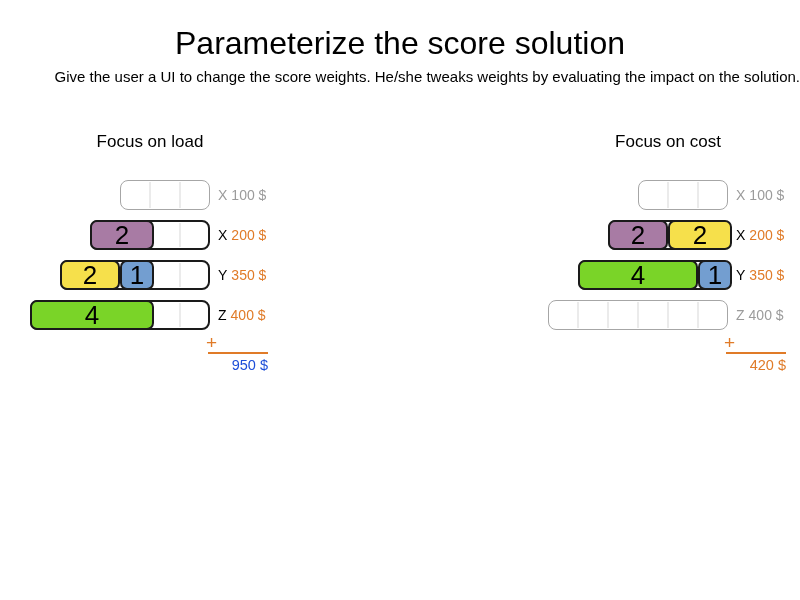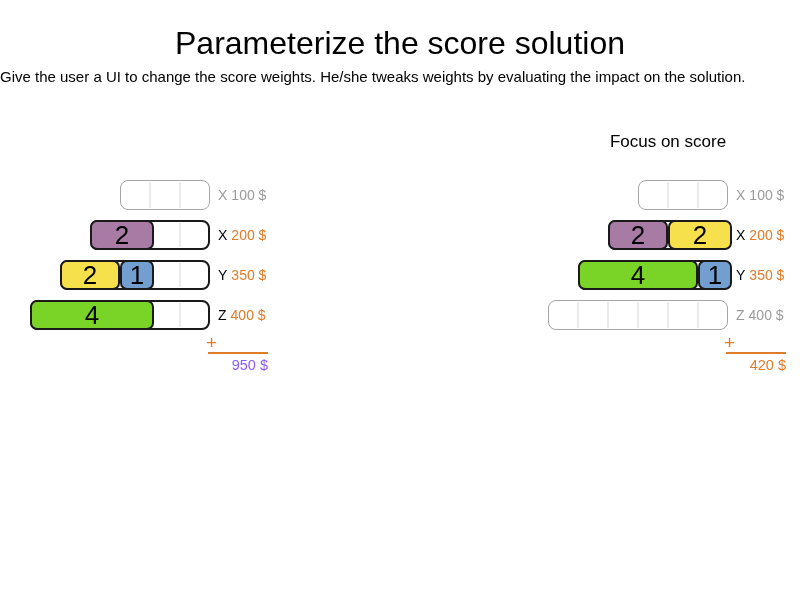--- a/index.html
+++ b/index.html
@@ -5,21 +5,21 @@
   html,body{margin:0;padding:0;}
   body{
     width:800px;height:600px;background:#ffffff;position:relative;overflow:hidden;
     font-family:"Liberation Sans", sans-serif;color:#000;
   }
   .slide-title{
     position:absolute;top:25px;left:0;width:800px;text-align:center;
     font-size:32px;line-height:36px;color:#000;white-space:nowrap;
   }
   .slide-subtitle{
-    position:absolute;top:68px;left:0;width:696px;text-align:center;
+    position:absolute;top:68px;left:0;width:800px;text-align:right;
     font-size:15px;line-height:18px;color:#000;white-space:nowrap;
   }
   .panel{position:absolute;top:130px;width:240px;height:260px;}
   .panel-heading{
     position:absolute;top:2px;left:0;width:100%;text-align:center;
     font-size:17px;color:#000;white-space:nowrap;
   }
   .row{position:absolute;left:0;width:240px;height:30px;}
   .slot{
     position:absolute;top:0;height:30px;box-sizing:border-box;
@@ -40,20 +40,21 @@
   .sum-line{position:absolute;left:178px;top:222px;width:60px;height:0;border-top:2px solid;}
   .sum-total{position:absolute;left:178px;top:227px;width:60px;text-align:right;font-size:14.5px;}
 </style>
 </head>
 <body>
 
 <div class="slide-title">Parameterize the score solution</div>
 <div class="slide-subtitle">Give the user a UI to change the score weights. He/she tweaks weights by evaluating the impact on the solution.</div>
 
 <div class="panel" style="left:30px">
+  <div class="panel-heading">Focus on load</div>
 <div class="row" style="top: 50px;">
       <div class="slot" style="right: 60px; width: 90px; border: 1.5px solid rgb(166, 166, 166);">
         <div class="gl" style="left: 27.5px; background: rgb(235, 235, 235);"></div>
         <div class="gl" style="left: 57.5px; background: rgb(235, 235, 235);"></div>
       </div>
       <div class="row-label"><span style="color: rgb(155, 155, 155);">X</span><span class="price" style="color: rgb(155, 155, 155);">100 $</span></div>
     </div>
     <div class="row" style="top: 90px;">
       <div class="slot" style="right: 60px; width: 120px; border: 2px solid rgb(26, 26, 26);">
         <div class="gl" style="left: 27px; background: rgb(235, 235, 235);"></div>
@@ -88,24 +89,24 @@
         <div class="gl" style="left: 117px; background: rgb(235, 235, 235);"></div>
         <div class="gl" style="left: 147px; background: rgb(235, 235, 235);"></div>
         <div class="seg" style="left: -2px; top: -2px; width: 124px; background: rgb(122, 212, 40); border: 2px solid rgb(26, 26, 26);">
           <span>4</span>
         </div>
       </div>
       <div class="row-label"><span style="color: rgb(0, 0, 0);">Z</span><span class="price" style="color: rgb(224, 123, 40);">400 $</span></div>
     </div>
     <div class="sum-plus" style="color: rgb(224, 123, 40);">+</div>
     <div class="sum-line" style="border-top-color: rgb(224, 123, 40);"></div>
-    <div class="sum-total" style="color: #8b5cf6;">950 $</div>
+    <div class="sum-total" style="color: #1d4ed8;">950 $</div>
   </div>
 <div class="panel" style="left:548px">
-  <div class="panel-heading">Focus on score</div>
+  <div class="panel-heading">Focus on cost</div>
 <div class="row" style="top: 50px;">
       <div class="slot" style="right: 60px; width: 90px; border: 1.5px solid rgb(166, 166, 166);">
         <div class="gl" style="left: 27.5px; background: rgb(235, 235, 235);"></div>
         <div class="gl" style="left: 57.5px; background: rgb(235, 235, 235);"></div>
       </div>
       <div class="row-label"><span style="color: rgb(155, 155, 155);">X</span><span class="price" style="color: rgb(155, 155, 155);">100 $</span></div>
     </div>
     <div class="row" style="top: 90px;">
       <div class="slot" style="right: 60px; width: 120px; border: 2px solid rgb(26, 26, 26);">
         <div class="gl" style="left: 27px; background: rgb(235, 235, 235);"></div>

